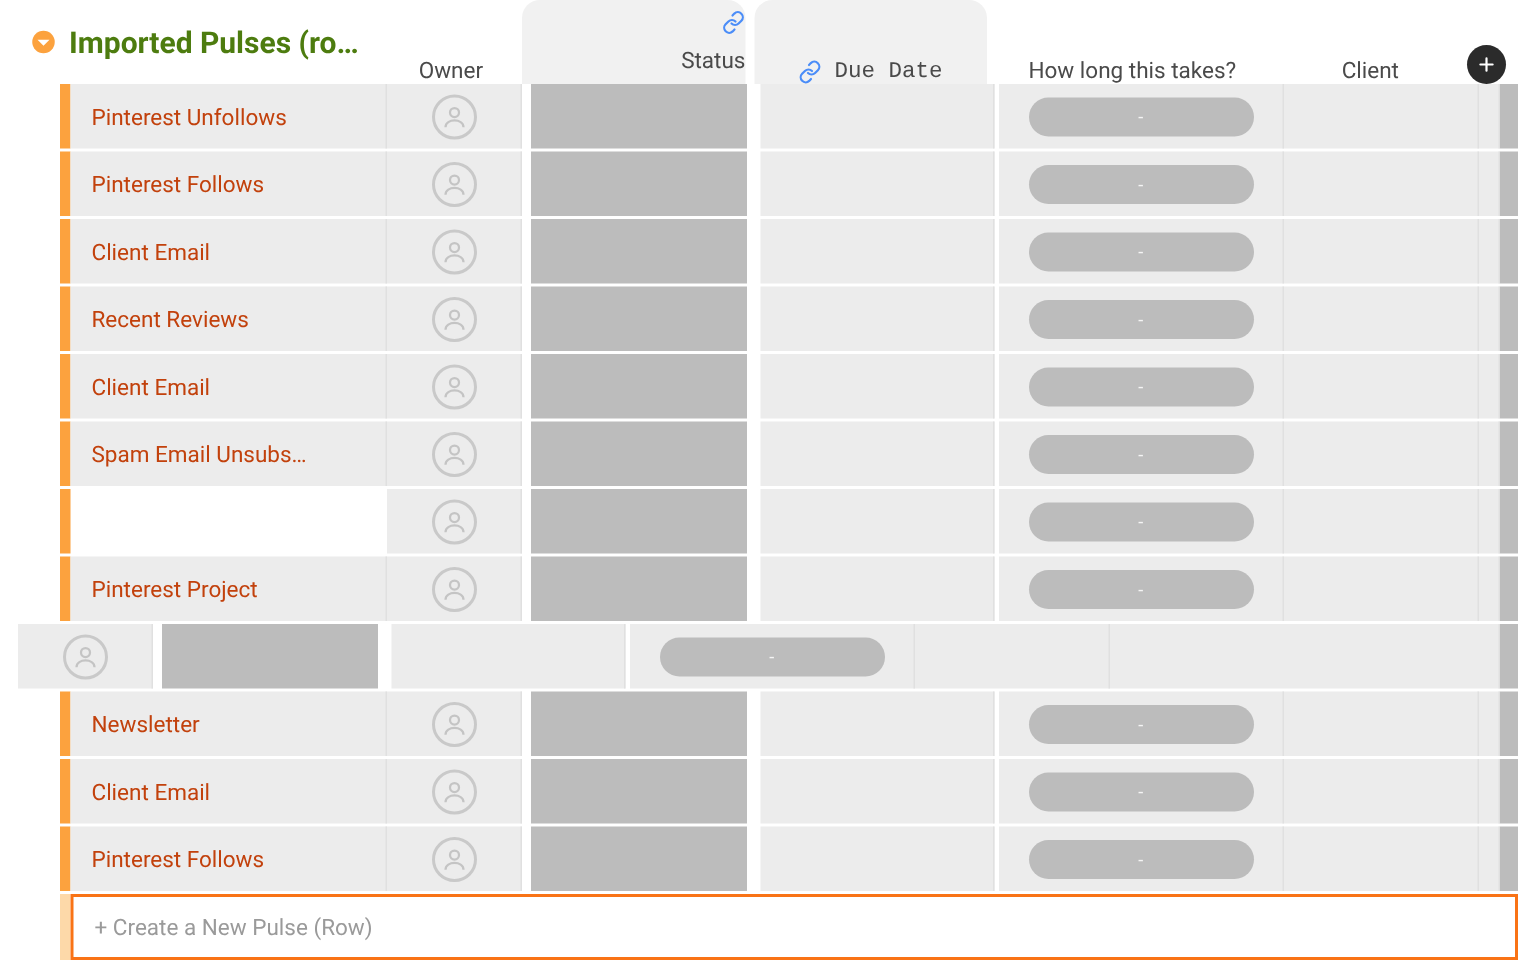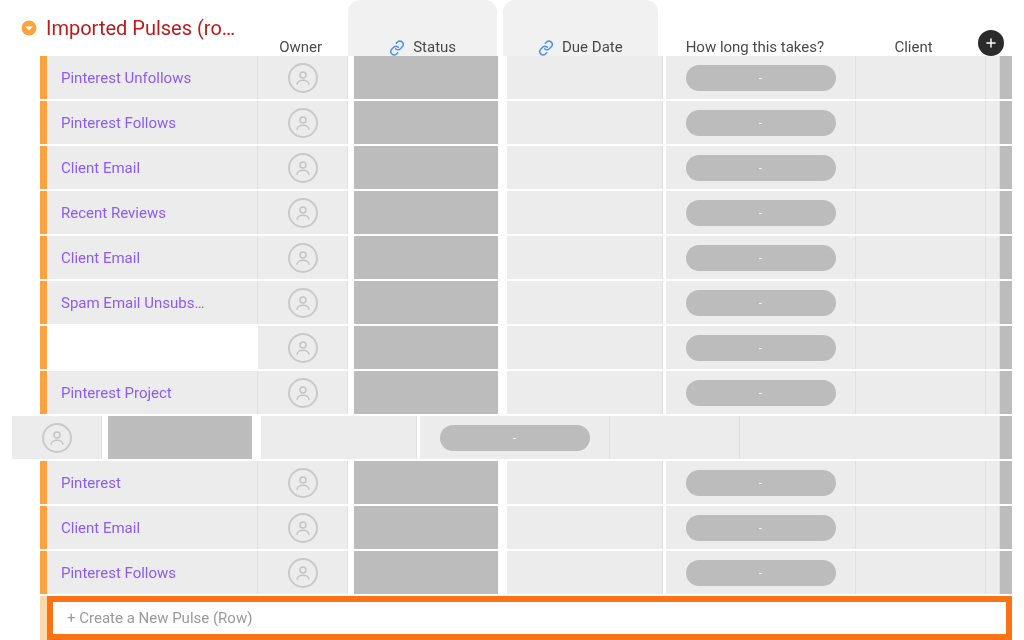--- a/index.html
+++ b/index.html
@@ -28,39 +28,39 @@
       padding-left: 8px;
       gap: 8px;
     }
     .collapse-icon {
       width: 18px; height: 18px;
       display: flex; align-items: center; justify-content: center;
       color: #fca23e;
       flex-shrink: 0;
     }
     .group-title {
-      color: #b91c1c;
+      color: #4d7c0f;
       font-size: 20px;
-      font-weight: 400;
+      font-weight: 700;
       white-space: nowrap;
       overflow: hidden;
       text-overflow: ellipsis;
     }
     .col-head {
       display: flex;
       align-items: flex-end;
       justify-content: center;
       height: 56px;
       color: #4a4a4a;
       font-size: 15px;
       gap: 8px;
     }
     .col-owner { width: 90px; }
-    .col-status { width: 150px; }
-    .col-due { width: 156px; }
+    .col-status { width: 150px; flex-direction: column; }
+    .col-due { width: 156px; font-family: Liberation Mono, monospace; }
     .col-duration { width: 190px; }
     .col-client { width: 130px; }
     .col-add { flex: 1; display: flex; justify-content: flex-end; padding-right: 8px; }
 
     .tab-head {
       background: #f1f1f1;
       border-top-left-radius: 12px;
       border-top-right-radius: 12px;
       margin: 0 3px;
       height: 56px;
@@ -98,21 +98,21 @@
       width: 7px;
       background: #fca23e;
       flex-shrink: 0;
     }
     .row-name-inner {
       flex: 1;
       background: #ececec;
       display: flex;
       align-items: center;
       padding: 0 14px;
-      color: #8b5cf6;
+      color: #c2410c;
       font-size: 15px;
       white-space: nowrap;
       overflow: hidden;
       text-overflow: ellipsis;
       border-right: 1px solid #e0e0e0;
     }
 
     .cell {
       display: flex;
       align-items: center;
@@ -159,21 +159,21 @@
     .new-row {
       display: flex;
       align-items: stretch;
       height: 44px;
       margin-bottom: 2px;
     }
     .new-row .row-bar { background: #fdd9a9; }
     .new-row-input {
       flex: 1;
       background: #fff;
-      border: 6px solid #f97316;
+      border: 2px solid #f97316;
       display: flex;
       align-items: center;
       padding: 0 14px;
       color: #9a9a9a;
       font-size: 15px;
     }
   </style>
 </head>
 <body>
 
@@ -439,21 +439,21 @@
     <div class="cell cell-duration">
       <div class="duration-pill">-</div>
     </div>
     <div class="cell cell-client"></div>
     <div class="cell cell-end"></div>
     <div class="cell cell-narrow"></div>
   </div>
       <div class="row">
     <div class="name-cell">
       <div class="row-bar"></div>
-      <div class="row-name-inner">Pinterest</div>
+      <div class="row-name-inner">Newsletter</div>
     </div>
     <div class="cell cell-owner">
       <div class="owner-avatar">
         <svg width="18" height="18" viewBox="0 0 24 24" fill="none" stroke="#c4c4c4" stroke-width="2">
               <circle cx="12" cy="8" r="4"></circle>
               <path d="M4 21c0-4 4-6 8-6s8 2 8 6"></path>
             </svg>
       </div>
     </div>
     <div class="cell cell-status">

